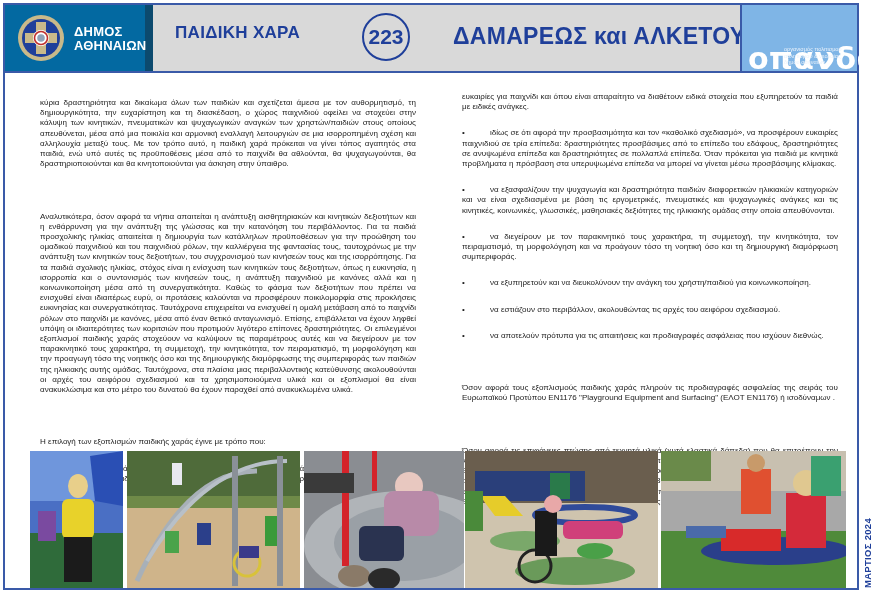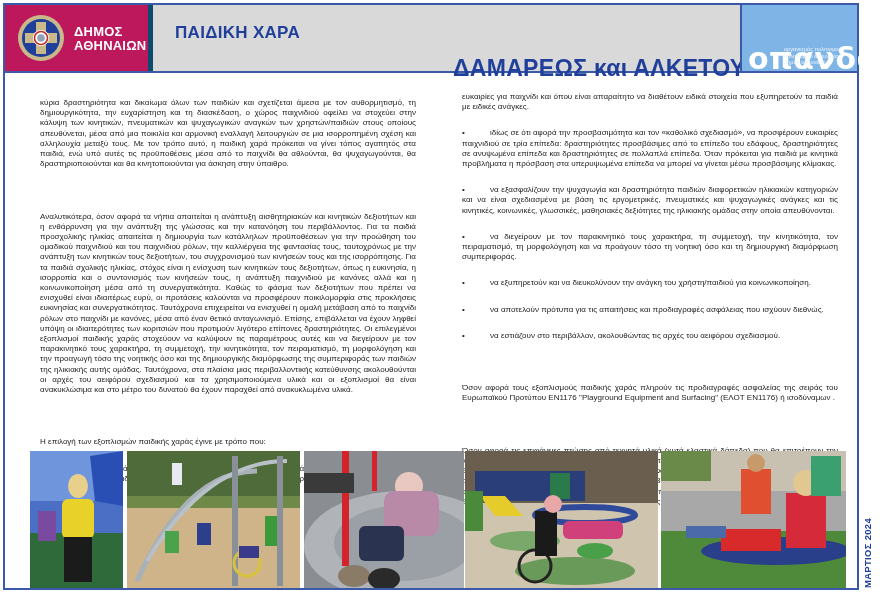--- a/index.html
+++ b/index.html
@@ -1,24 +1,24 @@
 <!DOCTYPE html>
 <html><head>
 <meta charset="utf-8">
 <style>
   html, body { margin:0; padding:0; background:#ffffff; }
   body { width:880px; height:600px; position:relative; overflow:hidden; font-family:"Liberation Sans", sans-serif; }
   .frame { position:absolute; left:3px; top:3px; width:856px; height:587px; border:2px solid #3a5aa8; box-sizing:border-box; background:#fff; }
   .header { position:absolute; left:0; top:0; width:852px; height:66px; border-bottom:2px solid #3a5aa8; background:#d9d9d9; }
-  .logo-left { position:absolute; left:0; top:0; width:148px; height:66px; background:#be185d; border-right:5px solid #0c4a6e; box-sizing:border-box;text-decoration:underline; }
+  .logo-left { position:absolute; left:0; top:0; width:148px; height:66px; background:#0369a1; border-right:8px solid #0c4a6e; box-sizing:border-box;text-decoration:underline; }
   .emblem { position:absolute; left:12px; top:9px; width:48px; height:48px; }
   .dimos { position:absolute; left:69px; top:20px; color:#ffffff; font-weight:bold; font-size:13px; line-height:14px; letter-spacing:0.2px; }
   .title1 { position:absolute; left:170px; top:18px; color:#1f3f9a; font-weight:bold; font-size:17px; letter-spacing:0.3px; }
   .circle { position:absolute; left:357px; top:8px; width:48px; height:48px; border:2px solid #1f3f9a; border-radius:50%; box-sizing:border-box; display:flex; align-items:center; justify-content:center; color:#1f3f9a; font-weight:bold; font-size:21px; }
-  .title2 { position:absolute; left:448px; top:18px; color:#1f3f9a; font-weight:bold; font-size:23px; letter-spacing:0.3px;margin-top:32px; }
+  .title2 { position:absolute; left:448px; top:18px; color:#1f3f9a; font-weight:bold; font-size:23px; letter-spacing:0.3px; }
   .logo-right { position:absolute; left:735px; top:0; width:117px; height:66px; background:#7fb5e6; border-left:2px solid #3a5aa8; box-sizing:border-box; }
   .opanda { position:absolute; left:6px; top:2px; color:#ffffff; font-size:30px; font-weight:bold; letter-spacing:0.5px; font-family:"DejaVu Sans", sans-serif;margin-top:34px; }
   .opanda-sub { position:absolute; left:42px; top:41px; color:#e9f2fb; font-size:5.6px; line-height:6.5px; }
   .col { position:absolute; top:82px; width:408px; font-size:8.05px; line-height:10.2px; color:#222; text-align:justify; }
   .col p { margin:16px; }
   .col .gap { height:10.2px; }
   .col-left { left:24px; }
   .col-right { left:446px; top:76px; }
   .bullet { display:block; }
   .bullet .dot { display:inline-block; width:28px; }
@@ -41,20 +41,21 @@
         <circle cx="24" cy="24" r="8" fill="#ffffff"></circle>
         <circle cx="24" cy="24" r="6.5" fill="none" stroke="#c0302c" stroke-width="1.6"></circle>
         <circle cx="24" cy="24" r="3.8" fill="#8fa2b8"></circle>
       </svg>
       <div class="dimos">
         <div>ΔΗΜΟΣ</div>
         <div>ΑΘΗΝΑΙΩΝ</div>
       </div>
     </div>
     <div class="title1">ΠΑΙΔΙΚΗ ΧΑΡΑ</div>
+    <div class="circle">223</div>
     <div class="title2">ΔΑΜΑΡΕΩΣ και ΑΛΚΕΤΟΥ</div>
     <div class="logo-right">
       <div class="opanda">οπανδα</div>
       <div class="opanda-sub">
         <div>οργανισμός πολιτισμού</div>
         <div>αθλητισμού &amp; νεολαίας</div>
         <div>δήμου αθηναίων</div>
       </div>
     </div>
   </div>
@@ -68,22 +69,22 @@
   <p>Η επιλογή των εξοπλισμών παιδικής χαράς έγινε με τρόπο που:</p>
   <p class="bullet"><span class="dot">•</span><span>να είναι προσβάσιμα στο σύνολό τους. Να είναι πολυλειτουργικά, να επιτρέπουν το παιχνίδι σε μέσω τις πλευρές, δηλαδή σε επίπεδο 360ᵒ, να διαθέτουν στοιχεία που προσφέρουν ποικίλες</span></p>
 </div>
 
 <div class="col col-right">
   <p>ευκαιρίες για παιχνίδι και όπου είναι απαραίτητο να διαθέτουν ειδικά στοιχεία που εξυπηρετούν τα παιδιά με ειδικές ανάγκες.</p>
   <p class="bullet"><span class="dot">•</span><span>ιδίως σε ότι αφορά την προσβασιμότητα και τον «καθολικό σχεδιασμό», να προσφέρουν ευκαιρίες παιχνιδιού σε τρία επίπεδα: δραστηριότητες προσβάσιμες από το επίπεδο του εδάφους, δραστηριότητες σε ανυψωμένα επίπεδα και δραστηριότητες σε πολλαπλά επίπεδα. Όταν πρόκειται για παιδιά με κινητικά προβλήματα η πρόσβαση στα υπερυψωμένα επίπεδα να μπορεί να γίνεται μέσω προσβάσιμης κλίμακας.</span></p>
   <p class="bullet"><span class="dot">•</span><span>να εξασφαλίζουν την ψυχαγωγία και δραστηριότητα παιδιών διαφορετικών ηλικιακών κατηγοριών και να είναι σχεδιασμένα με βάση τις εργομετρικές, πνευματικές και ψυχαγωγικές ανάγκες και τις κινητικές, κοινωνικές, γλωσσικές, μαθησιακές δεξιότητες της ηλικιακής ομάδας στην οποία απευθύνονται.</span></p>
   <p class="bullet"><span class="dot">•</span><span>να διεγείρουν με τον παρακινητικό τους χαρακτήρα, τη συμμετοχή, την κινητικότητα, τον πειραματισμό, τη μορφολόγηση και να προάγουν τόσο τη νοητική όσο και τη δημιουργική διαμόρφωση συμπεριφοράς.</span></p>
   <p class="bullet"><span class="dot">•</span><span>να εξυπηρετούν και να διευκολύνουν την ανάγκη του χρήστη/παιδιού για κοινωνικοποίηση.</span></p>
+  <p class="bullet"><span class="dot">•</span><span>να εστιάζουν στο περιβάλλον, ακολουθώντας τις αρχές του αειφόρου σχεδιασμού.</span></p>
   <p class="bullet"><span class="dot">•</span><span>να αποτελούν πρότυπα για τις απαιτήσεις και προδιαγραφές ασφάλειας που ισχύουν διεθνώς.</span></p>
-  <p class="bullet"><span class="dot">•</span><span>να εστιάζουν στο περιβάλλον, ακολουθώντας τις αρχές του αειφόρου σχεδιασμού.</span></p>
   <div class="gap"></div>
   <p>Όσον αφορά τους εξοπλισμούς παιδικής χαράς πληρούν τις προδιαγραφές ασφαλείας της σειράς του Ευρωπαϊκού Προτύπου ΕΝ1176 "Playground Equipment and Surfacing" (ΕΛΟΤ ΕΝ1176) ή ισοδύναμων .</p>
   <div class="gap"></div>
   <p>Όσον αφορά τις επιφάνειες πτώσης από τεχνητά υλικά (χυτά ελαστικά δάπεδα) που θα επιτρέπουν την κίνηση του αναπηρικού αμαξιδίου, θα πληρούν τις προδιαγραφές των προτύπων ΕΛΟΤ ΕΝ 1176-1, ΕΛΟΤ ΕΝ 1177 (ΕΝ 1177) και ΕΛΟΤ ΕΝ 71-3, σύμφωνα με το ΦΕΚ 2029/Β/2014 (Υ.Α. 27934/2014) συμπληρωματικής και τροποποιητικής του ΦΕΚ 931/Β/2009 (Υ.Α. 28492/2009). Όσον αφορά τις επιφάνειες πτώσης από τεχνητά υλικά, τηρούνται οι παράγραφοι 4 και 6 του Ευρωπαϊκού Προτύπου ΕΝ1176-1 και η παράγραφος 4.1.6 «Επικίνδυνες ουσίες».</p>
 </div>
 
 <div class="photos">
 
   <svg class="photo" style="left:4px;width:93px;" viewBox="0 0 93 137" preserveAspectRatio="none">
     <rect width="93" height="137" fill="#4a6fc4"></rect>

